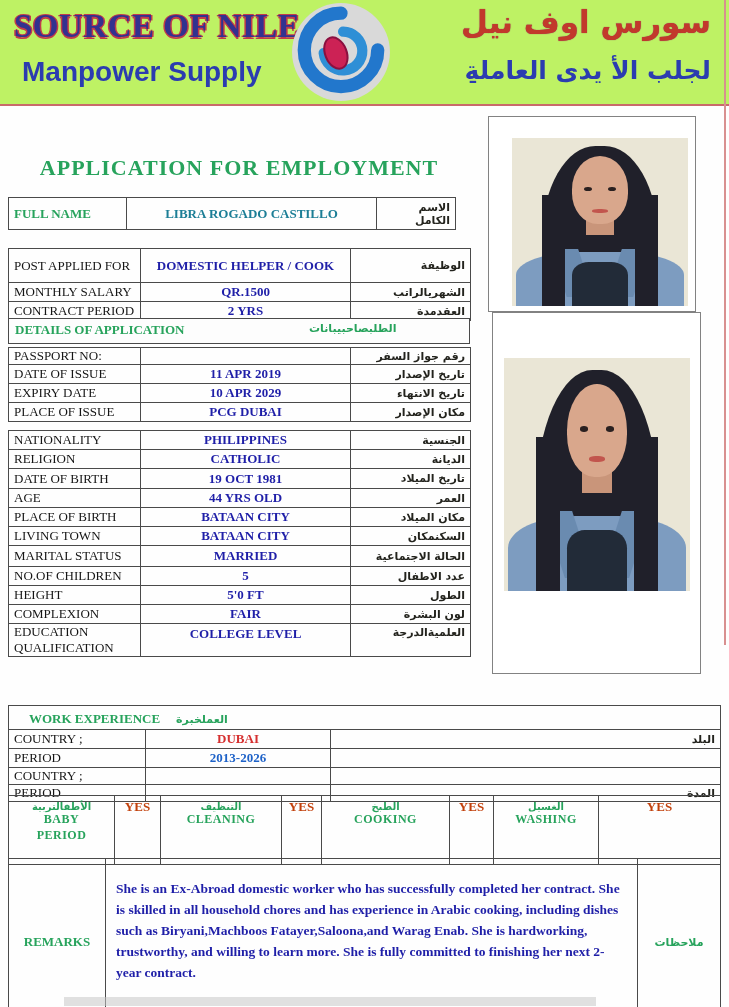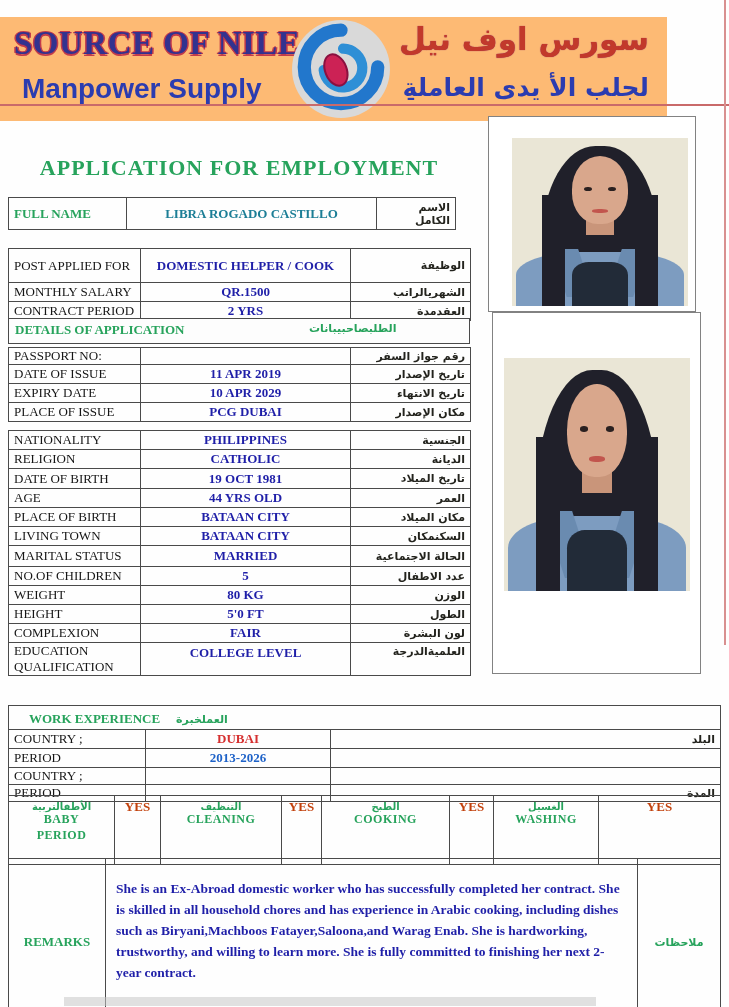--- a/index.html
+++ b/index.html
@@ -1,20 +1,20 @@
 <!DOCTYPE html>
 <html><head>
 <meta charset="utf-8">
 <style>
   html,body{margin:0;padding:0;background:#fff;}
   .page{position:relative;width:729px;height:1007px;background:#fefefe;overflow:hidden;
         font-family:"Liberation Serif",serif;color:#111;}
 
   
-  .hdr{position:absolute;left:0;top:17px;width:667px;height:104px;background:#fdba74;}
+  .hdr{position:absolute;left:0;top:0;width:729px;height:104px;background:#bef264;}
   .hdr-line{position:absolute;left:0;top:104px;width:729px;height:2px;background:#c96a6a;}
   .red-vline{position:absolute;left:724px;top:0;width:2px;height:645px;background:#d89090;}
   .brand-en1{position:absolute;left:14px;top:8px;width:290px;font-size:33px;font-weight:bold;
              color:#32328f;letter-spacing:.5px;white-space:nowrap;
              text-shadow:1.5px 0 #c23b4b,-1.5px 0 #c23b4b,0 1.5px #c23b4b,0 -1.5px #c23b4b;}
   .brand-en2{position:absolute;left:22px;top:56px;font-size:28px;font-weight:bold;color:#2b3cb0;
              font-family:"Liberation Sans",sans-serif;white-space:nowrap;}
   .logo{position:absolute;left:290px;top:1px;width:102px;height:102px;}
   .brand-ar1{position:absolute;right:18px;top:4px;font-size:31px;font-weight:bold;color:#c2392b;
              font-family:"DejaVu Sans",sans-serif;direction:rtl;white-space:nowrap;
@@ -241,25 +241,20 @@
     </tr>
     <tr style="height:21px">
       <td class="lbl">MARITAL STATUS</td>
       <td class="val">MARRIED</td>
       <td class="ar">الحالة الاجتماعية</td>
     </tr>
     <tr style="height:17px">
       <td class="lbl">NO.OF CHILDREN</td>
       <td class="val">5</td>
       <td class="ar">عدد الاطفال</td>
-    </tr>
-    <tr style="height:17px">
-      <td class="lbl">WEIGHT</td>
-      <td class="val">80 KG</td>
-      <td class="ar">الوزن</td>
     </tr>
     <tr style="height:17px">
       <td class="lbl">HEIGHT</td>
       <td class="val">5'0 FT</td>
       <td class="ar">الطول</td>
     </tr>
     <tr style="height:17px">
       <td class="lbl">COMPLEXION</td>
       <td class="val">FAIR</td>
       <td class="ar">لون البشرة</td>

